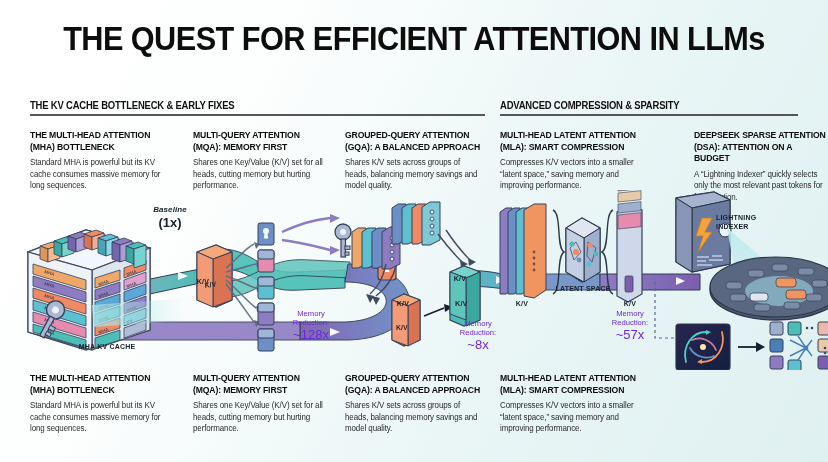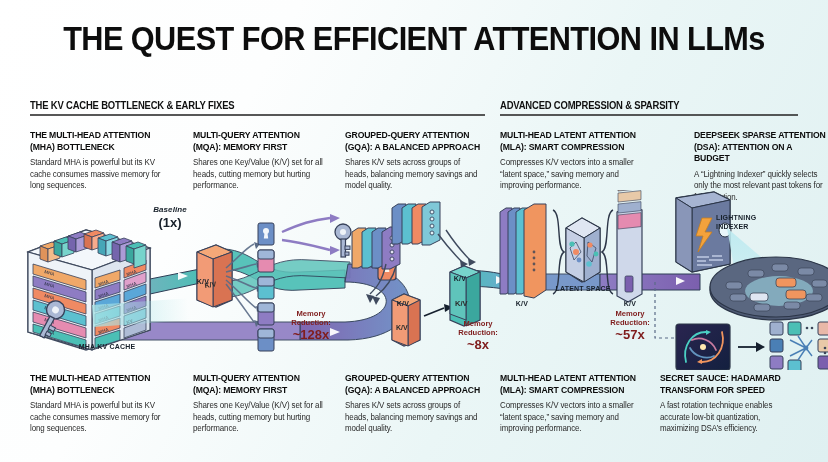--- a/index.html
+++ b/index.html
@@ -49,21 +49,21 @@
   .bb3 { left:345px; top:373px; width:146px; }
   .bb4 { left:500px; top:373px; width:152px; }
   .bb5 { left:660px; top:373px; width:140px; }
 
   
   .dlabel { position:absolute; font-weight:bold; color:#17202a; white-space:nowrap;
             text-align:center; line-height:1.15; }
   .dlabel.small { font-size:7px; letter-spacing:.2px; }
   .dlabel.mid   { font-size:8px; letter-spacing:.1px; }
   .dlabel.big   { font-size:13px; }
-  .mr { position:absolute; text-align:center; font-weight:bold; color:#7f1d1d;
+  .mr { position:absolute; text-align:center; font-weight:normal; color:#6d28d9;
         line-height:1.12; }
   .mr .t { font-size:7.6px; display:block; }
   .mr .v { font-size:13px; display:block; margin-top:1px; }
 
   svg { display:block; }
   .ph { position:absolute; }
 </style>
 </head>
 <body>
 
@@ -106,24 +106,20 @@
     <h3>MULTI-QUERY ATTENTION (MQA): MEMORY FIRST</h3>
     <p>Shares one Key/Value (K/V) set for all heads, cutting memory but hurting performance.</p>
   </div>
   <div class="blk bb3">
     <h3>GROUPED-QUERY ATTENTION (GQA): A BALANCED APPROACH</h3>
     <p>Shares K/V sets across groups of heads, balancing memory savings and model quality.</p>
   </div>
   <div class="blk bb4">
     <h3>MULTI-HEAD LATENT ATTENTION (MLA): SMART COMPRESSION</h3>
     <p>Compresses K/V vectors into a smaller “latent space,” saving memory and improving performance.</p>
-  </div>
-  <div class="blk bb5">
-    <h3>SECRET SAUCE: HADAMARD TRANSFORM FOR SPEED</h3>
-    <p>A fast rotation technique enables accurate low-bit quantization, maximizing DSA’s efficiency.</p>
   </div>
 
   <svg class="ph" style="left:0;top:190px;" width="828" height="180" viewBox="0 0 828 180">
     <defs>
       <linearGradient id="flow1" x1="0" y1="0" x2="1" y2="0">
         <stop offset="0" stop-color="#8fa9c4"></stop>
           <stop offset="1" stop-color="#4bbfb5"></stop>
       </linearGradient>
       <linearGradient id="flow2" x1="0" y1="0" x2="1" y2="0">
         <stop offset="0" stop-color="#4bbfb5"></stop>

